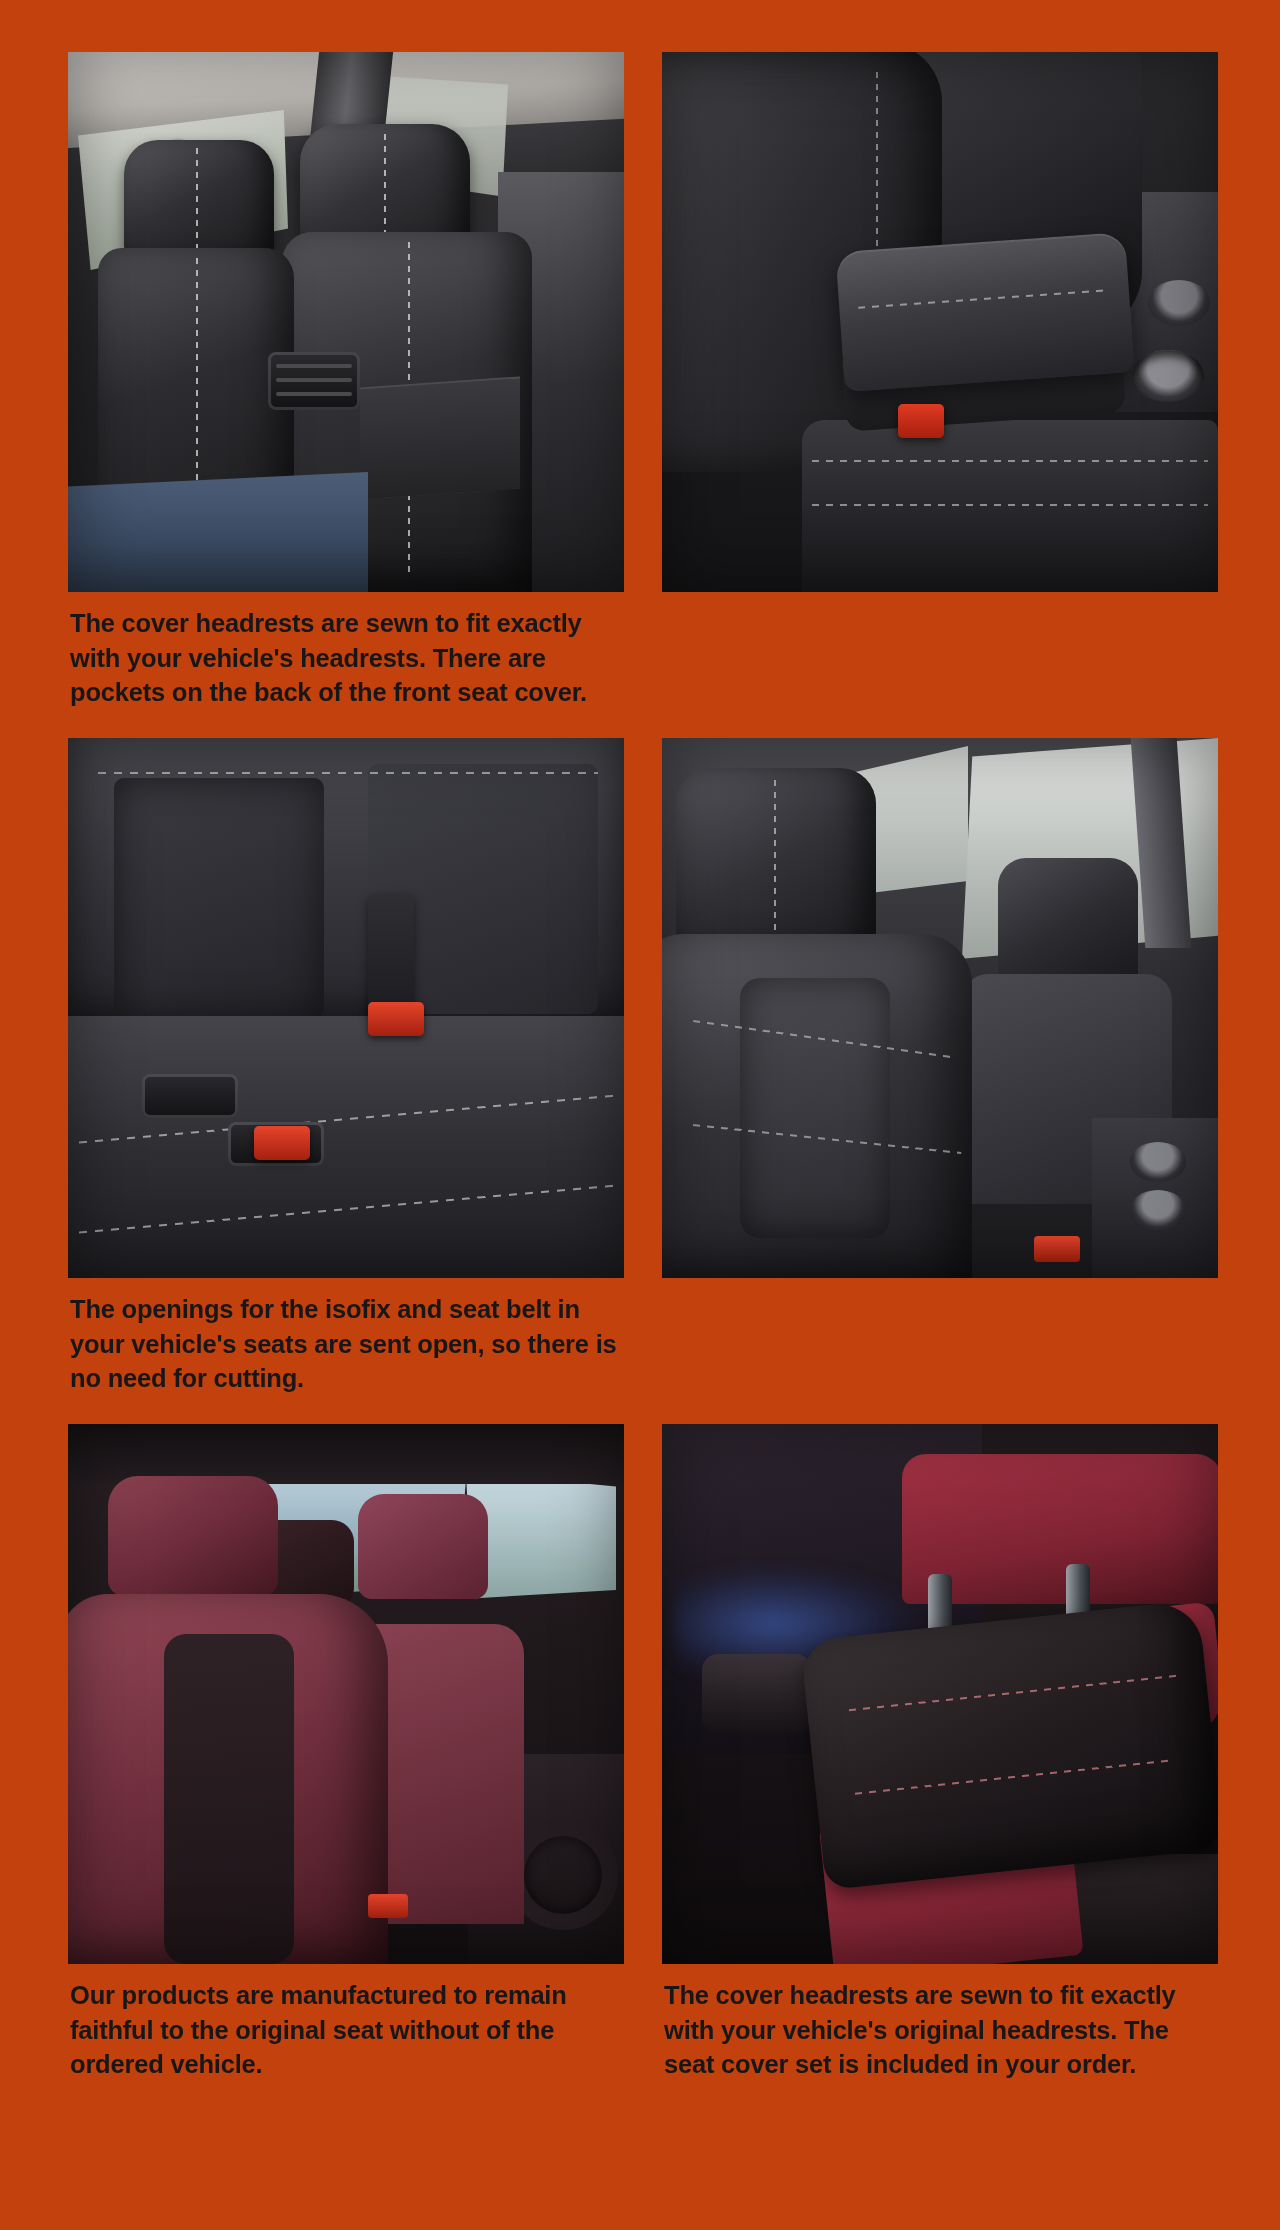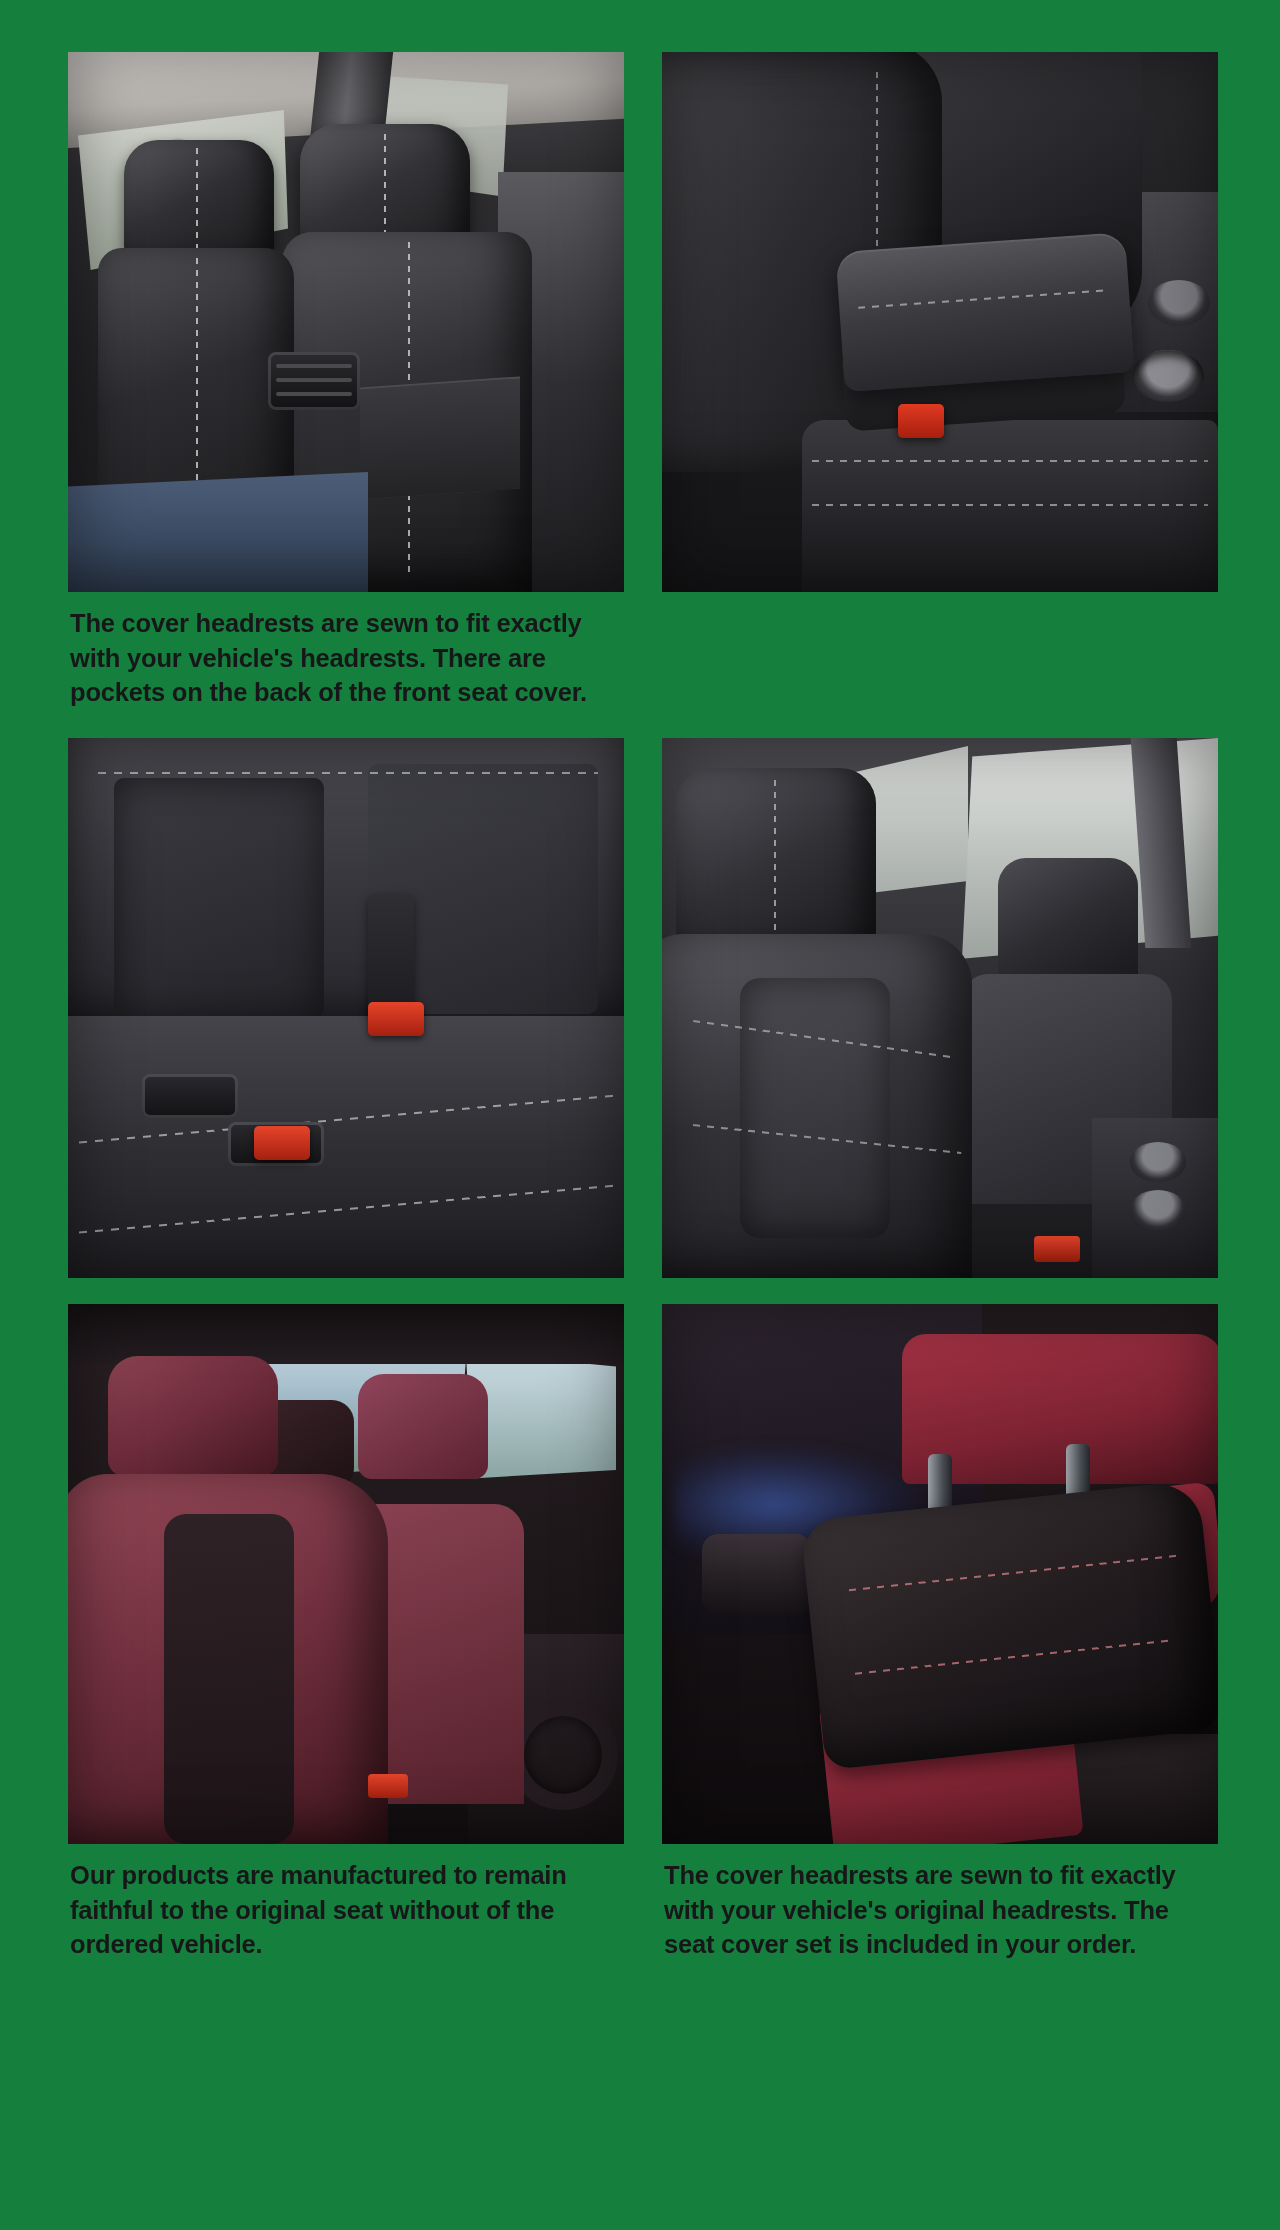--- a/index.html
+++ b/index.html
@@ -11,21 +11,21 @@
     width: 1280px;
     height: 2230px;
     font-family: "Liberation Sans", sans-serif;
     color: #111;
     overflow: hidden;
     position: relative;
   }
   .page {
     width: 1280px;
     height: 2230px;
-    background: #15803d;
+    background: #c2410c;
     box-sizing: border-box;
     padding: 52px 62px 0 68px;
     position: relative;
   }
   .grid {
     display: grid;
     grid-template-columns: 556px 556px;
     column-gap: 38px;
     row-gap: 0px;
   }
@@ -554,20 +554,21 @@
         <div class="layer bench"></div>
         <div class="layer stitch-diag" style="left:10px;top:380px;width:540px;transform:rotate(-5deg);"></div>
         <div class="layer stitch-diag" style="left:10px;top:470px;width:540px;transform:rotate(-5deg);"></div>
         <div class="layer beltstrap" style="left:300px;top:156px;"></div>
         <div class="layer buckle-red" style="left:300px;top:264px;"></div>
         <div class="layer slot" style="left:74px;top:336px;"></div>
         <div class="layer slot" style="left:160px;top:384px;"></div>
         <div class="layer buckle-red" style="left:186px;top:388px;"></div>
         <div class="vig"></div>
       </div>
+      <div class="caption">The openings for the isofix and seat belt in your vehicle's seats are sent open, so there is no need for cutting.</div>
     </div>
 
     <div class="cell">
       <div class="photo p4">
         <div class="layer glass"></div>
         <div class="layer glass2"></div>
         <div class="layer pillar"></div>
         <div class="layer hdr-rear"></div>
         <div class="layer seat-rear"></div>
         <div class="layer console"></div>

